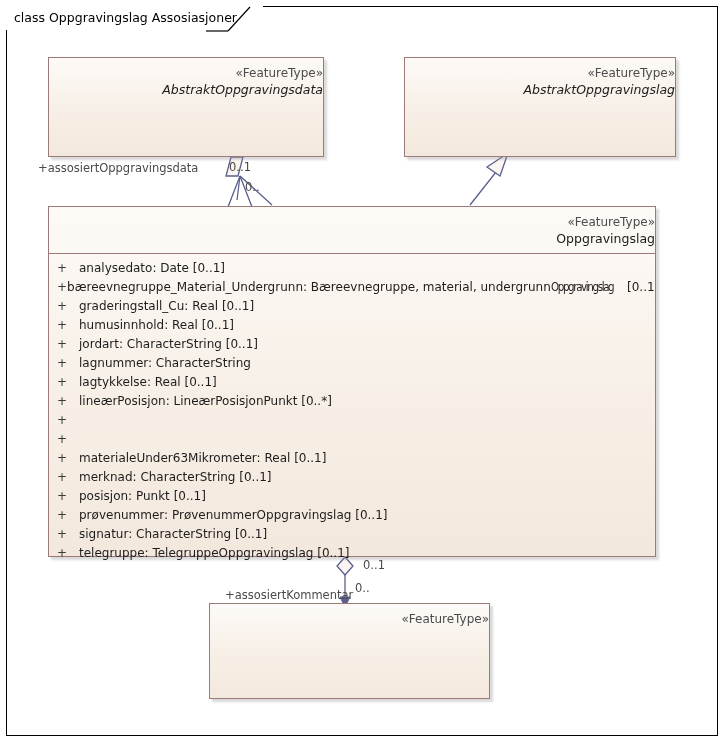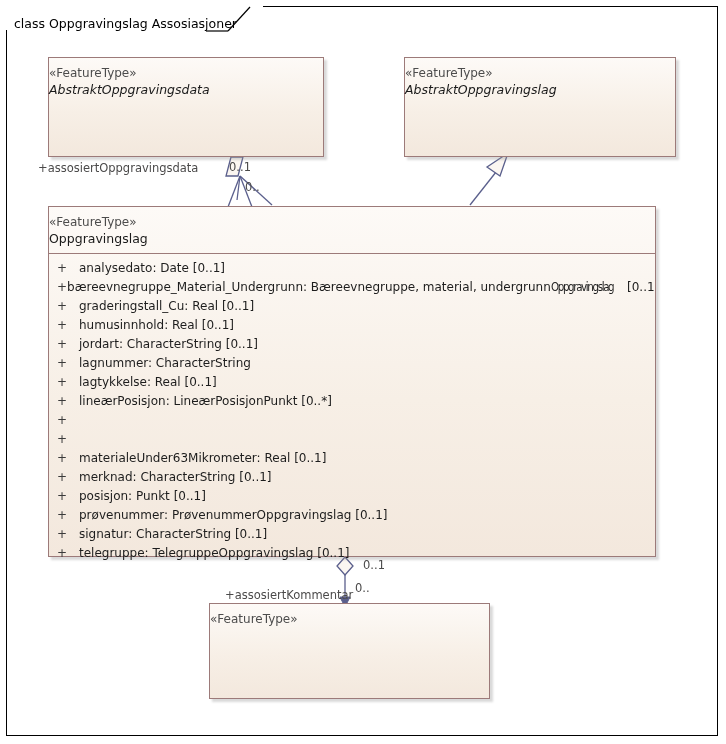--- a/index.html
+++ b/index.html
@@ -37,41 +37,41 @@
     height: 1px;
     background: #000000;
   }
   .tab {
     position: absolute;
     left: 6px;
     top: 6px;
     height: 24px;
     background: #ffffff;
     display: flex;
-    align-items: flex-end;
+    align-items: center;
     padding-left: 8px;
     padding-right: 26px;
     box-sizing: border-box;
   }
   .tab-label {
     font-size: 12.5px;
     color: #000000;
     white-space: nowrap;
     line-height: 1;
   }
   
   .uml-box {
     position: absolute;
     box-sizing: border-box;
     border: 1px solid #9c7a79;
     background: linear-gradient(to bottom, #fdfaf7 0%, #f7efe6 55%, #f3e8dd 100%);
     box-shadow: 3px 3px 2px rgba(150,150,150,0.35);
   }
   .uml-header {
-    text-align: left;
+    text-align: right;
     padding-top: 8px;
     padding-bottom: 6px;
   }
   .stereotype {
     font-size: 12px;
     color: #4c4c4c;
     line-height: 15px;
   }
   .class-name {
     font-size: 12.5px;

